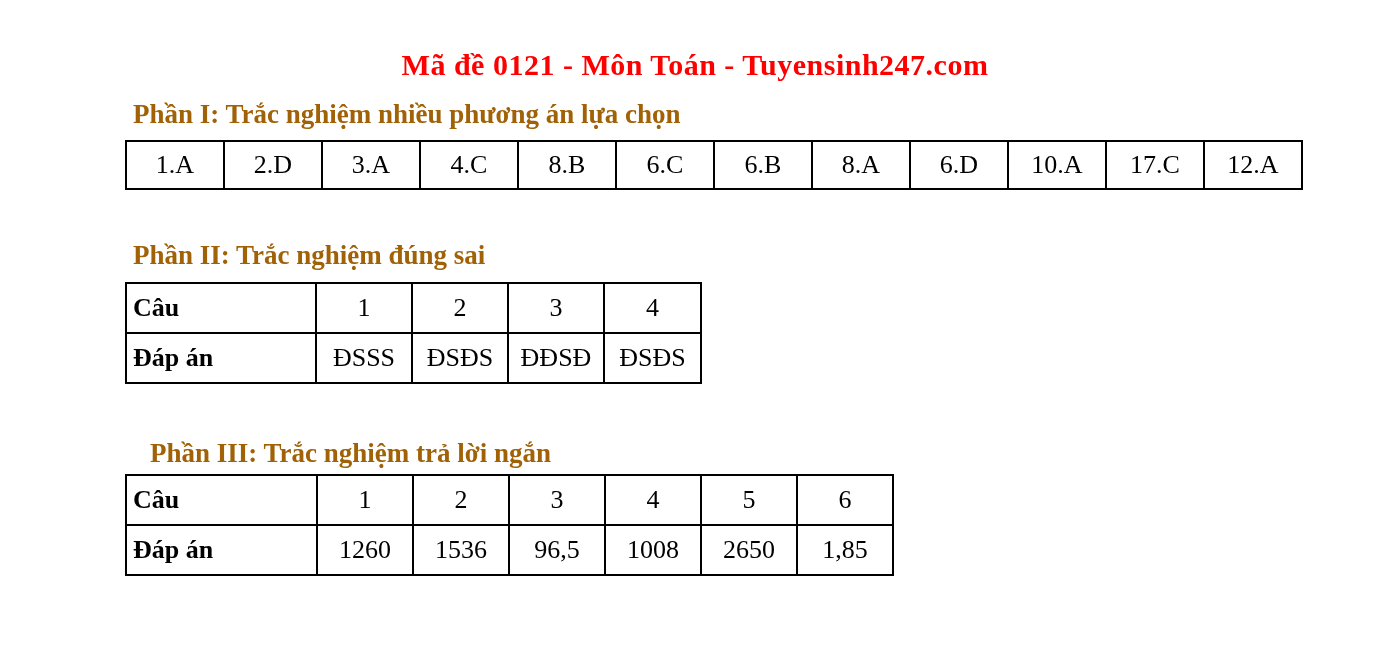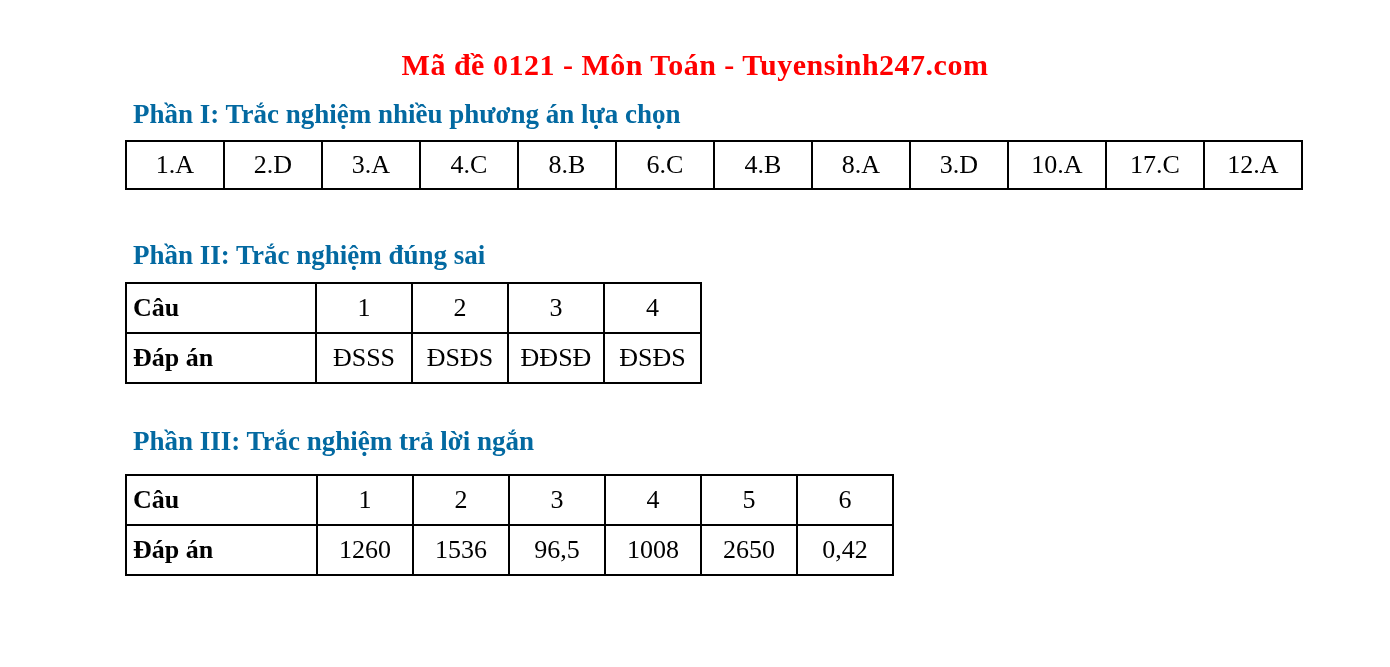--- a/index.html
+++ b/index.html
@@ -28,26 +28,26 @@
     font-size: 30px;
     font-weight: bold;
     color: #ff0000;
     letter-spacing: 0.5px;
   }
   .section-heading {
     position: absolute;
     left: 133px;
     font-size: 27px;
     font-weight: bold;
-    color: #0369a1;
+    color: #a16207;
     white-space: nowrap;
   }
   #heading-part1 { top: 99px; }
   #heading-part2 { top: 240px; }
-  #heading-part3 { top: 426px; }
+  #heading-part3 { top: 438px; margin-left: 17px; }
 
   table.anskey {
     position: absolute;
     border-collapse: collapse;
     table-layout: fixed;
     font-size: 26px;
   }
   table.anskey td {
     border: 2px solid #000000;
     text-align: center;
@@ -94,23 +94,23 @@
 
   <table class="anskey" id="table-part1">
     <tbody>
         <tr>
       <td>1.A</td>
       <td>2.D</td>
       <td>3.A</td>
       <td>4.C</td>
       <td>8.B</td>
       <td>6.C</td>
-      <td>4.B</td>
+      <td>6.B</td>
       <td>8.A</td>
-      <td>3.D</td>
+      <td>6.D</td>
       <td>10.A</td>
       <td>17.C</td>
       <td>12.A</td>
     </tr>
   </tbody>
     </table>
 
   <div class="section-heading" id="heading-part2">Phần II: Trắc nghiệm đúng sai</div>
 
   <table class="anskey" id="table-part2">
@@ -161,18 +161,18 @@
       <td>5</td>
       <td>6</td>
     </tr>
     <tr>
       <td class="rowlabel">Đáp án</td>
       <td>1260</td>
       <td>1536</td>
       <td>96,5</td>
       <td>1008</td>
       <td>2650</td>
-      <td>0,42</td>
+      <td>1,85</td>
     </tr>
   </tbody>
     </table>
 
 </div>
 
 </body></html>

